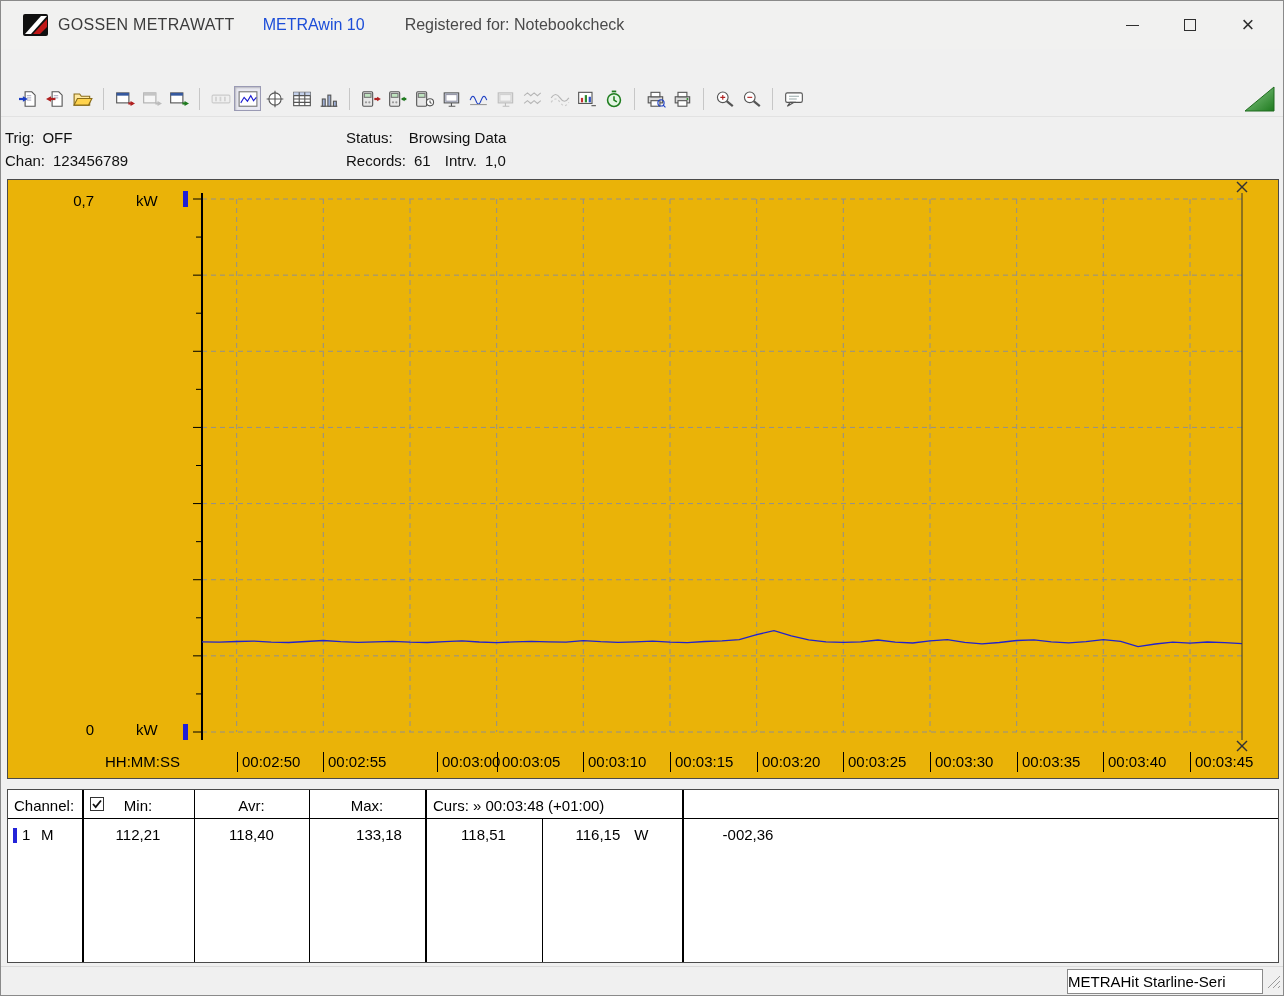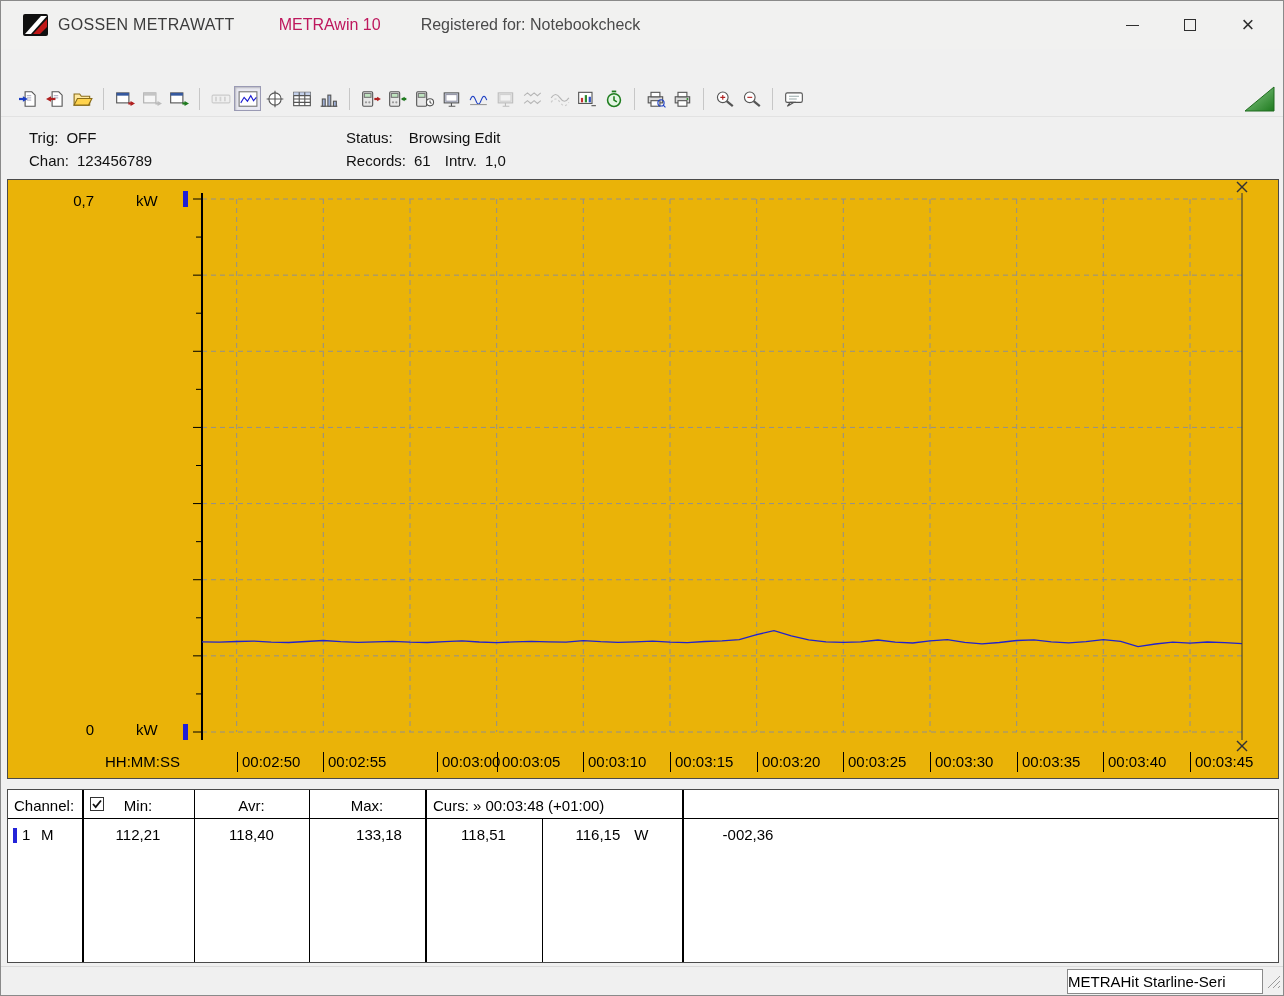--- a/index.html
+++ b/index.html
@@ -3,21 +3,21 @@
 <meta charset="utf-8">
 <style>
   *{margin:0;padding:0;box-sizing:border-box}
   body{background:#ffffff;font-family:"Liberation Sans",sans-serif}
   .window{position:relative;width:1284px;height:996px;background:#f0f0f0;border:1px solid #8a8a8a;overflow:hidden}
 
   
   .titlebar{position:absolute;top:0;left:0;right:0;height:48px;background:#f1f1f0;display:flex;align-items:center}
   .logo{margin-left:22px;display:flex}
   .t-app{margin-left:10px;font-size:16px;color:#3c3c3c;letter-spacing:.3px}
-  .t-prod{margin-left:44px;font-size:16px;color:#be185d}
+  .t-prod{margin-left:28px;font-size:16px;color:#1d4ed8}
   .t-reg{margin-left:40px;font-size:16px;color:#4a4a4a}
   .wbtns{position:absolute;right:6px;top:0;height:48px;display:flex}
   .wbtn{width:58px;height:48px;display:flex;align-items:center;justify-content:center;cursor:default}
   .min-glyph{width:13px;height:1px;background:#2f2f2f}
   .max-glyph{width:12px;height:12px;border:1px solid #2f2f2f}
   .close-glyph{font-size:22px;color:#2f2f2f;line-height:1}
 
   
   .menubar{position:absolute;top:48px;left:0;right:0;height:30px;display:flex;align-items:center;padding-left:12px}
   .menu-item{font-size:15px;color:#1c1c1c;padding:4px 13px}
@@ -25,21 +25,21 @@
   
   .toolbar{position:absolute;top:80px;left:0;right:0;height:36px;display:flex;align-items:center;padding:0 8px 0 14px;border-bottom:1px solid #e2e2e2}
   .tb{width:27px;height:25px;display:flex;align-items:center;justify-content:center;border:1px solid transparent}
   .tb.pressed{background:#e9e9f2;border:1px solid #9a9ab4;box-shadow:inset 1px 1px 2px rgba(0,0,0,.22)}
   .tb.dis{opacity:.42}
   .tsep{width:1px;height:22px;background:#c7c7c7;margin:0 7px;flex:0 0 1px}
   .tb-tri{margin-left:auto;display:flex}
 
   
   .inforow{position:absolute;top:116px;left:0;right:0;height:62px;font-size:15px;color:#111}
-  .info-left{position:absolute;left:28px;top:9px;line-height:23px}
+  .info-left{position:absolute;left:4px;top:9px;line-height:23px}
   .info-mid{position:absolute;left:345px;top:9px;line-height:23px}
   .ilabel{display:inline-block;margin-right:8px}
 
   
   .chart-panel{position:absolute;left:6px;top:178px;width:1272px;height:600px;background:#eab308;border:1px solid #4a4a4a}
   #chart-svg{position:absolute;left:0;top:0}
   .ylab-val{position:absolute;left:28px;width:58px;text-align:right;font-size:15px;color:#000}
   .ylab-unit{position:absolute;left:128px;font-size:15px;color:#000}
   .xaxis-name{position:absolute;left:97px;top:573px;font-size:15px;color:#000}
   .xtick{position:absolute;top:572px;height:20px;border-left:1px solid #000;padding-left:4px;font-size:15px;color:#000;white-space:nowrap;line-height:20px}
@@ -302,21 +302,21 @@
         </svg>
     </span>
   </div>
 
   <div class="inforow">
     <div class="info-left">
       <div><span class="ilabel">Trig:</span><span>OFF</span></div>
       <div><span class="ilabel">Chan:</span><span>123456789</span></div>
     </div>
     <div class="info-mid">
-      <div><span class="ilabel" style="margin-right:16px">Status:</span><span>Browsing Edit</span></div>
+      <div><span class="ilabel" style="margin-right:16px">Status:</span><span>Browsing Data</span></div>
       <div><span class="ilabel">Records:</span><span style="margin-right:14px">61</span><span class="ilabel">Intrv.</span><span>1,0</span></div>
     </div>
   </div>
 
   <div class="chart-panel" id="chart-panel">
     <svg id="chart-svg" width="1270" height="598">
         <line x1="194" y1="552" x2="1234" y2="552" stroke="#909090" stroke-width="1" stroke-dasharray="5,4"></line>
         <line x1="194" y1="475.85714285714283" x2="1234" y2="475.85714285714283" stroke="#909090" stroke-width="1" stroke-dasharray="5,4"></line>
         <line x1="194" y1="399.71428571428567" x2="1234" y2="399.71428571428567" stroke="#909090" stroke-width="1" stroke-dasharray="5,4"></line>
         <line x1="194" y1="323.57142857142856" x2="1234" y2="323.57142857142856" stroke="#909090" stroke-width="1" stroke-dasharray="5,4"></line>

